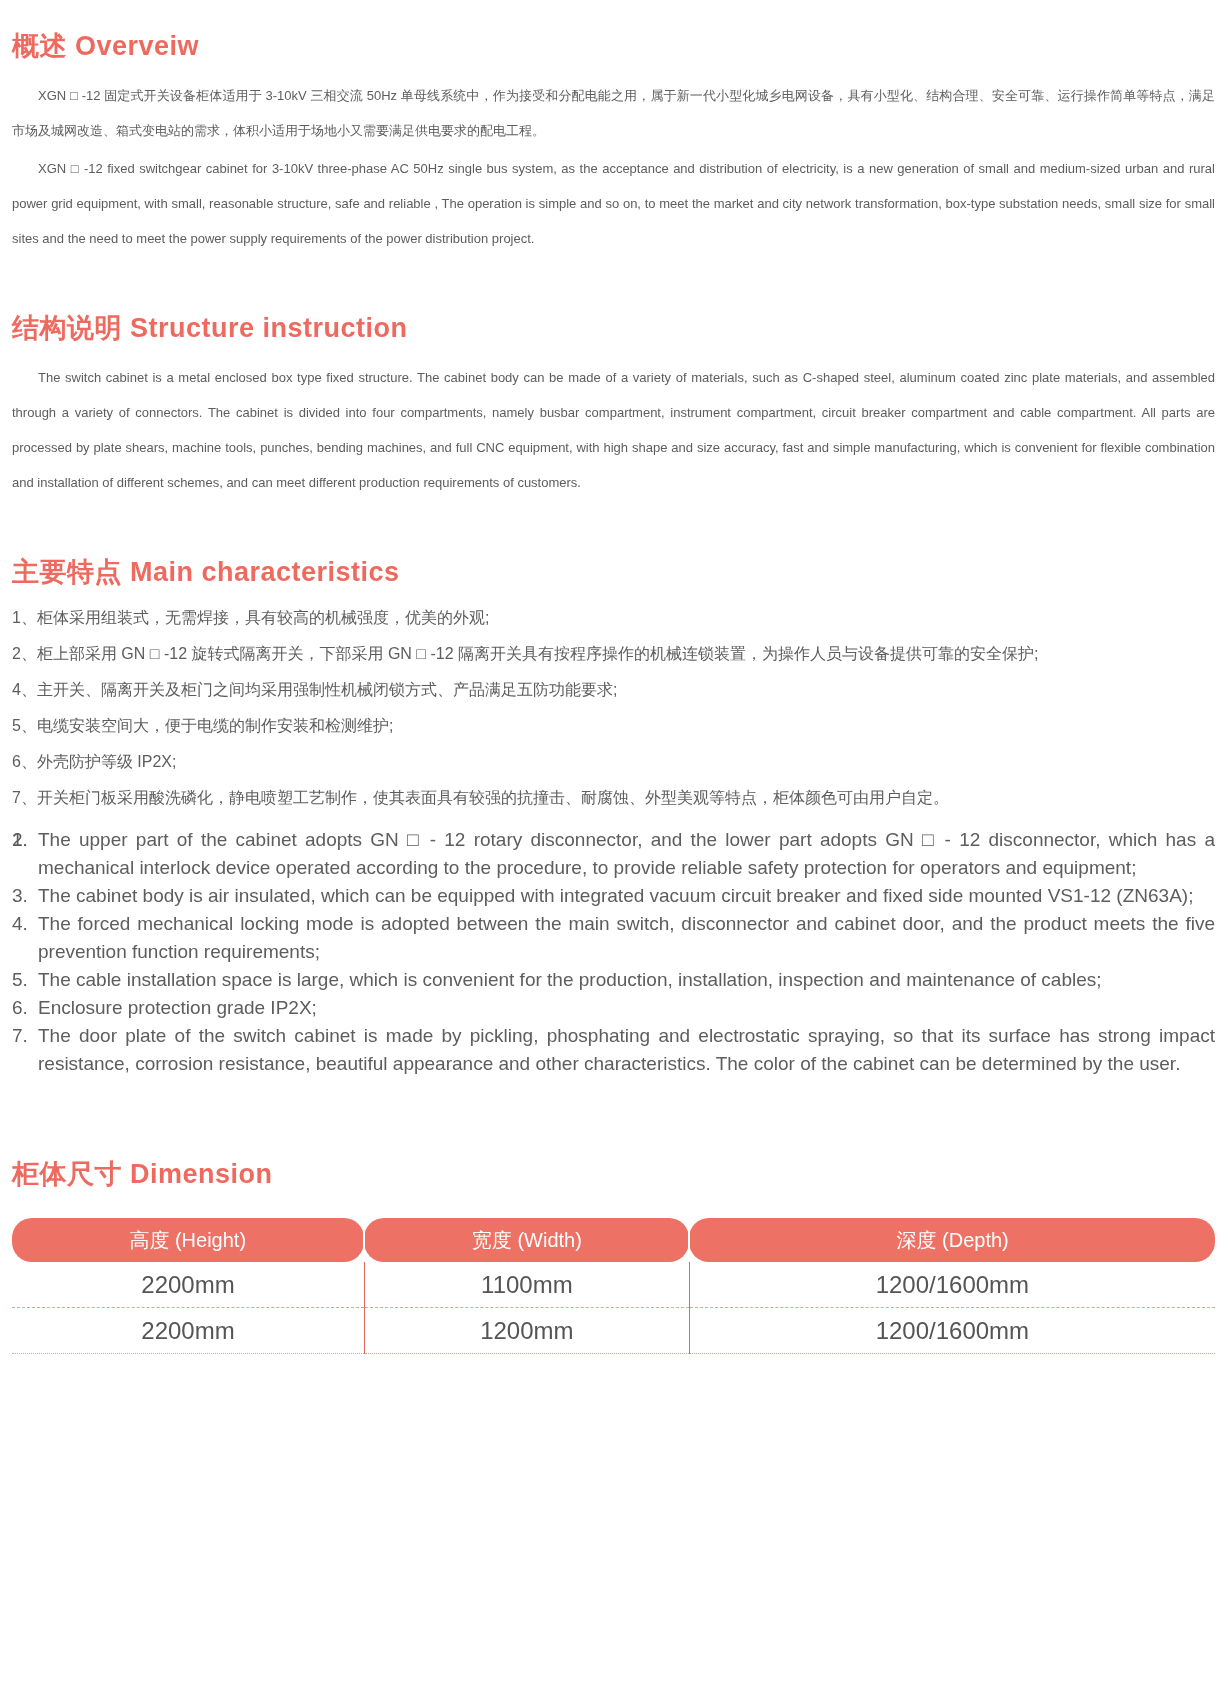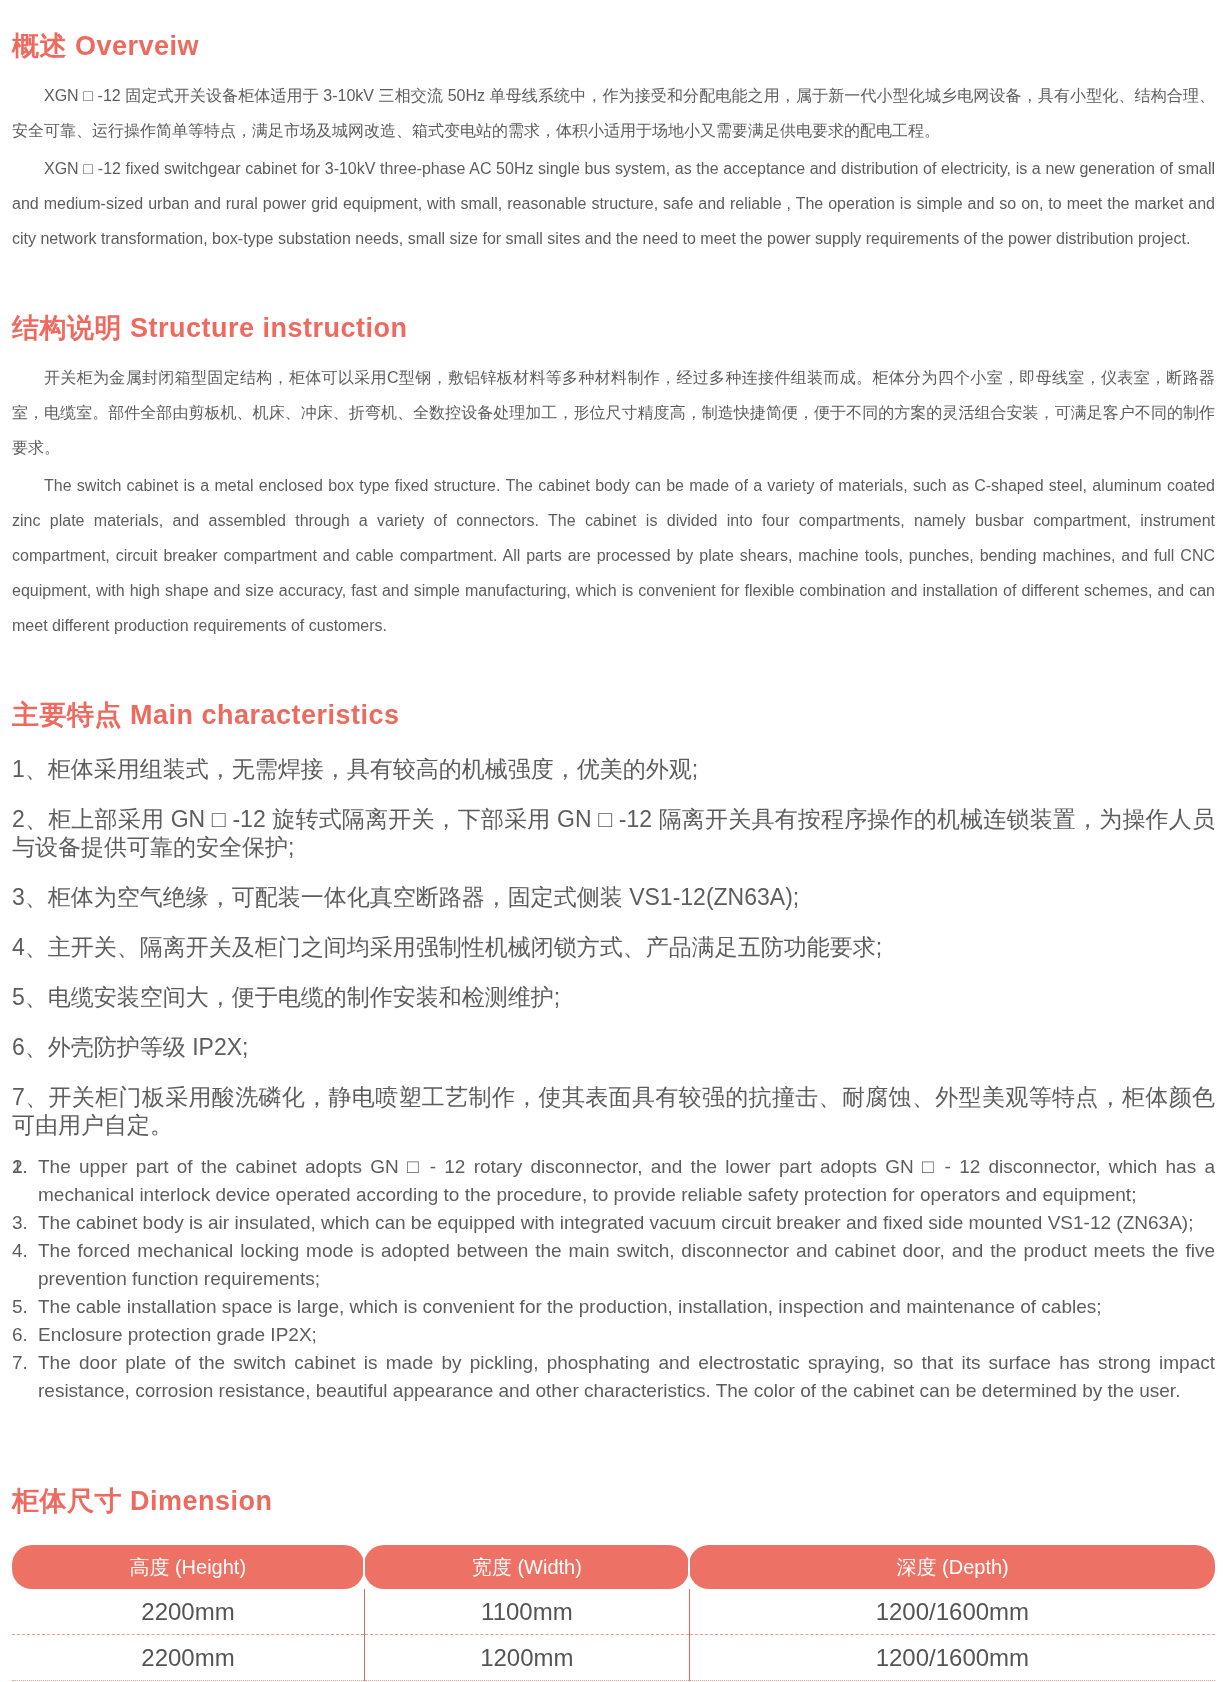--- a/index.html
+++ b/index.html
@@ -19,39 +19,38 @@
     box-sizing: border-box;
   }
   .section-heading {
     color: #ee6a5f;
     font-size: 27px;
     font-weight: bold;
     margin: 0 0 14px 0;
     letter-spacing: 0.5px;
   }
   .para {
-    font-size: 16px;
+    font-size: 13px;
     line-height: 35px;
     text-align: justify;
     text-indent: 2em;
     margin: 0 0 3px 0;
   }
   .sec {
     margin-bottom: 54px;
   }
   .sec:last-child { margin-bottom: 0; }
 
   
   .zh-list { margin: 2px 0 12px 0; }
   .zh-item {
-    font-size: 23px;
+    font-size: 16px;
     line-height: 28px;
     margin-bottom: 8px;
     text-align: justify;
-    margin-top: 22px;
   }
 
   
   .en-list { margin-top: 14px; }
   .en-item {
     position: relative;
     font-size: 19px;
     line-height: 28px;
     padding-left: 26px;
     text-align: justify;
@@ -101,31 +100,29 @@
 <div class="page">
 
   <div class="sec">
     <h2 class="section-heading">概述 Overveiw</h2>
     <p class="para">XGN □ -12 固定式开关设备柜体适用于 3-10kV 三相交流 50Hz 单母线系统中，作为接受和分配电能之用，属于新一代小型化城乡电网设备，具有小型化、结构合理、安全可靠、运行操作简单等特点，满足市场及城网改造、箱式变电站的需求，体积小适用于场地小又需要满足供电要求的配电工程。</p>
     <p class="para">XGN □ -12 fixed switchgear cabinet for 3-10kV three-phase AC 50Hz single bus system, as the acceptance and distribution of electricity, is a new generation of small and medium-sized urban and rural power grid equipment, with small, reasonable structure, safe and reliable , The operation is simple and so on, to meet the market and city network transformation, box-type substation needs, small size for small sites and the need to meet the power supply requirements of the power distribution project.</p>
   </div>
 
   <div class="sec">
     <h2 class="section-heading">结构说明 Structure instruction</h2>
-    <p class="para">开关柜为金属封闭箱型固定结构，柜体可以采用C型钢，敷铝锌板材料等多种材料制作，经过多种连接件组装而成。柜体分为四个小室，即母线室，仪表室，断路器室，电缆室。部件全部由剪板机、机床、冲床、折弯机、全数控设备处理加工，形位尺寸精度高，制造快捷简便，便于不同的方案的灵活组合安装，可满足客户不同的制作要求。</p>
     <p class="para">The switch cabinet is a metal enclosed box type fixed structure. The cabinet body can be made of a variety of materials, such as C-shaped steel, aluminum coated zinc plate materials, and assembled through a variety of connectors. The cabinet is divided into four compartments, namely busbar compartment, instrument compartment, circuit breaker compartment and cable compartment. All parts are processed by plate shears, machine tools, punches, bending machines, and full CNC equipment, with high shape and size accuracy, fast and simple manufacturing, which is convenient for flexible combination and installation of different schemes, and can meet different production requirements of customers.</p>
   </div>
 
   <div class="sec">
     <h2 class="section-heading">主要特点 Main characteristics</h2>
 
     <div class="zh-list">
       <div class="zh-item">1、柜体采用组装式，无需焊接，具有较高的机械强度，优美的外观;</div>
       <div class="zh-item">2、柜上部采用 GN □ -12 旋转式隔离开关，下部采用 GN □ -12 隔离开关具有按程序操作的机械连锁装置，为操作人员与设备提供可靠的安全保护;</div>
-      <div class="zh-item">3、柜体为空气绝缘，可配装一体化真空断路器，固定式侧装 VS1-12(ZN63A);</div>
       <div class="zh-item">4、主开关、隔离开关及柜门之间均采用强制性机械闭锁方式、产品满足五防功能要求;</div>
       <div class="zh-item">5、电缆安装空间大，便于电缆的制作安装和检测维护;</div>
       <div class="zh-item">6、外壳防护等级 IP2X;</div>
       <div class="zh-item">7、开关柜门板采用酸洗磷化，静电喷塑工艺制作，使其表面具有较强的抗撞击、耐腐蚀、外型美观等特点，柜体颜色可由用户自定。</div>
     </div>
 
     <div class="en-list">
       <div class="en-item">
         <span class="num">1.</span>
       </div>

